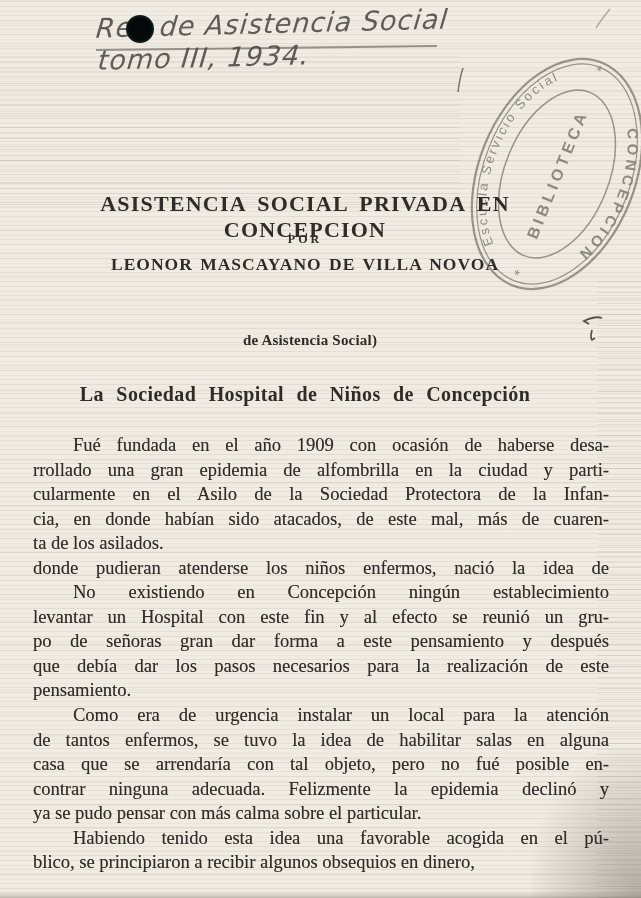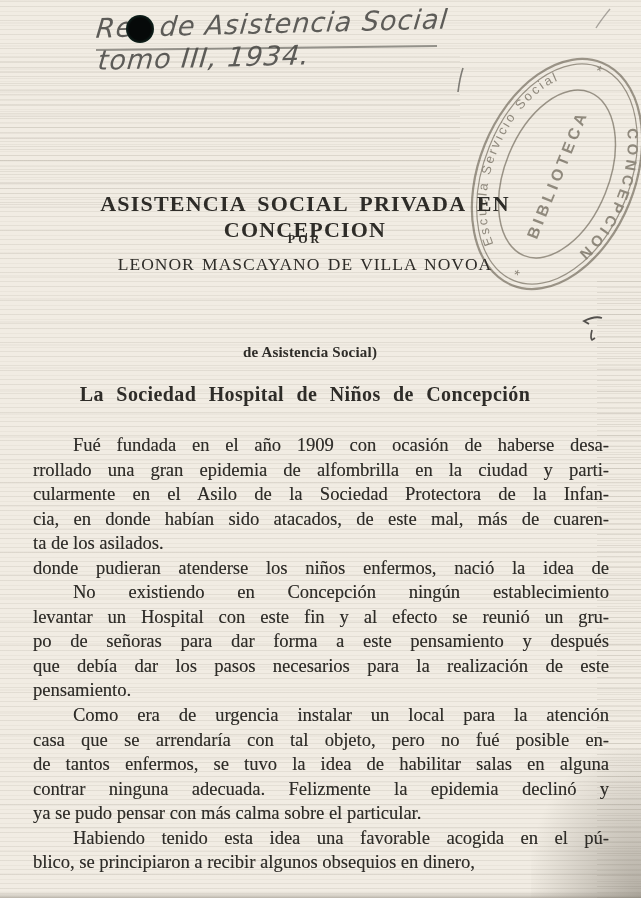--- a/index.html
+++ b/index.html
@@ -39,25 +39,25 @@
   .hand2{left:98px;top:42px;font-size:27px;}
   .hand-underline{position:absolute;left:96px;top:47px;width:341px;height:2px;
     background:rgba(75,74,70,0.55);transform:rotate(-0.7deg);}
   .hole{position:absolute;left:126px;top:15px;width:28px;height:28px;border-radius:50%;
     background:radial-gradient(circle,#060909 55%,#10251f 72%,rgba(16,37,31,0) 76%);}
 
   
   .hline{position:absolute;left:15px;width:580px;text-align:center;}
   .title{top:191px;font-size:22px;font-weight:700;letter-spacing:1.2px;word-spacing:5px;}
   .byline{top:232px;font-size:12px;font-weight:700;letter-spacing:3px;}
-  .author{top:254px;font-size:17.5px;font-weight:400;letter-spacing:1px;word-spacing:2px;}
+  .author{top:254px;font-size:17.5px;font-weight:700;letter-spacing:1px;word-spacing:2px;}
   .role{top:278px;font-size:12px;font-weight:700;letter-spacing:.4px;}
   .comm{left:10px;width:600px;font-size:15px;font-weight:700;letter-spacing:.2px;}
   .comm1{top:312px;}
-  .comm2{top:332px;margin-top:12px;}
+  .comm2{top:332px;}
   .heading{top:383px;font-size:20px;font-weight:700;word-spacing:7px;letter-spacing:.4px;}
 
   
   .body-text{position:absolute;left:33px;top:433px;width:576px;
     font-size:18.5px;line-height:24.55px;
     text-shadow:.2px .2px .3px rgba(46,44,40,.45);}
   .bodyline{text-align:justify;text-align-last:justify;}
   .bodyline.lastline{text-align-last:left;}
   .bodyline.indent{text-indent:40px;}
 
@@ -126,25 +126,25 @@
 
   <div class="body-text">
       <div class="bodyline indent">Fué fundada en el año 1909 con ocasión de haberse desa-</div>
       <div class="bodyline">rrollado una gran epidemia de alfombrilla en la ciudad y parti-</div>
       <div class="bodyline">cularmente en el Asilo de la Sociedad Protectora de la Infan-</div>
       <div class="bodyline">cia, en donde habían sido atacados, de este mal, más de cuaren-</div>
       <div class="bodyline lastline">ta de los asilados.</div>
       <div class="bodyline">donde pudieran atenderse los niños enfermos, nació la idea de</div>
       <div class="bodyline indent">No existiendo en Concepción ningún establecimiento</div>
       <div class="bodyline">levantar un Hospital con este fin y al efecto se reunió un gru-</div>
-      <div class="bodyline">po de señoras para dar forma a este pensamiento y después</div>
+      <div class="bodyline">po de señoras gran dar forma a este pensamiento y después</div>
       <div class="bodyline">que debía dar los pasos necesarios para la realización de este</div>
       <div class="bodyline lastline">pensamiento.</div>
       <div class="bodyline indent">Como era de urgencia instalar un local para la atención</div>
+      <div class="bodyline">de tantos enfermos, se tuvo la idea de habilitar salas en alguna</div>
       <div class="bodyline">casa que se arrendaría con tal objeto, pero no fué posible en-</div>
-      <div class="bodyline">de tantos enfermos, se tuvo la idea de habilitar salas en alguna</div>
       <div class="bodyline">contrar ninguna adecuada. Felizmente la epidemia declinó y</div>
       <div class="bodyline lastline">ya se pudo pensar con más calma sobre el particular.</div>
       <div class="bodyline indent">Habiendo tenido esta idea una favorable acogida en el pú-</div>
       <div class="bodyline lastline">blico, se principiaron a recibir algunos obsequios en dinero,</div>
     </div>
 
 </div>
 
 </body></html>

